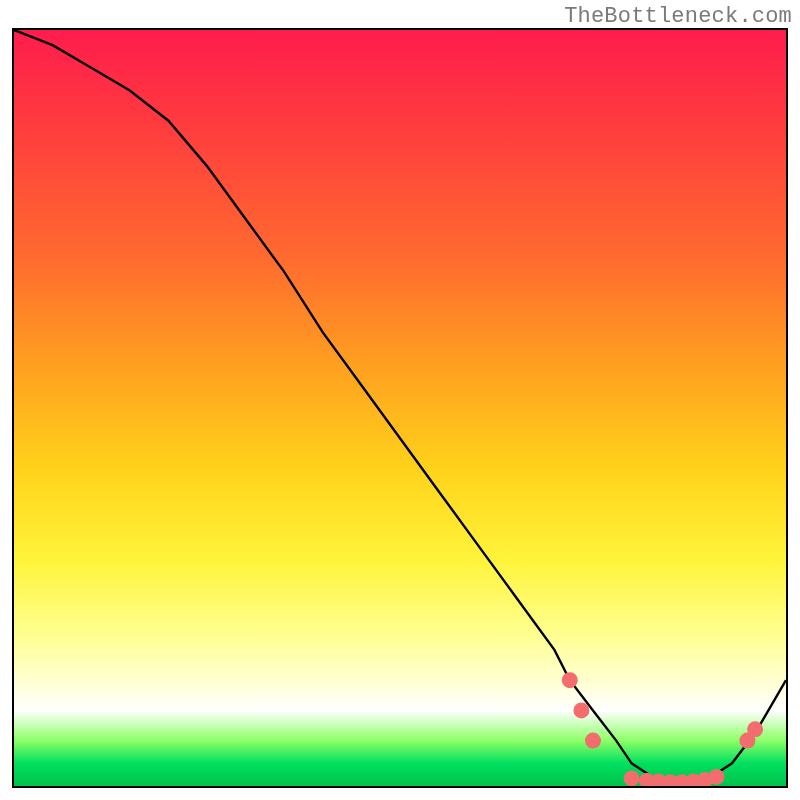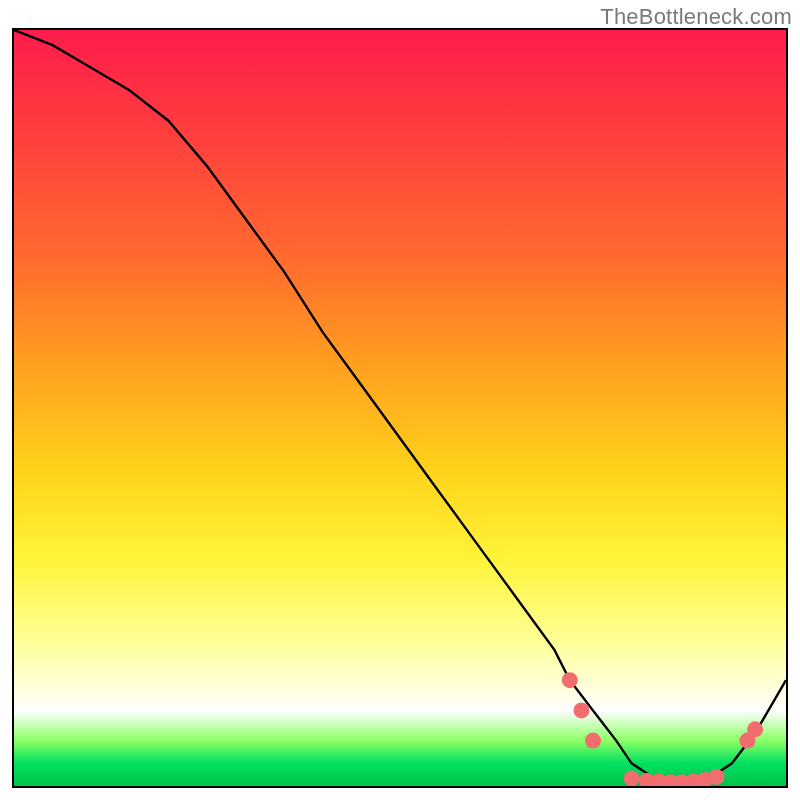--- a/index.html
+++ b/index.html
@@ -8,20 +8,21 @@
     width: 800px;
     height: 800px;
     background: #ffffff;
     font-family: Arial, Helvetica, sans-serif;
     overflow: hidden;
   }
   .wrap {
     position: relative;
     width: 800px;
     height: 800px;
+    font-family: Liberation Mono, monospace;
   }
   .attribution {
     position: absolute;
     top: 4px;
     right: 8px;
     font-size: 22px;
     color: #7a7a7a;
     font-weight: 500;
     letter-spacing: 0.2px;
   }

